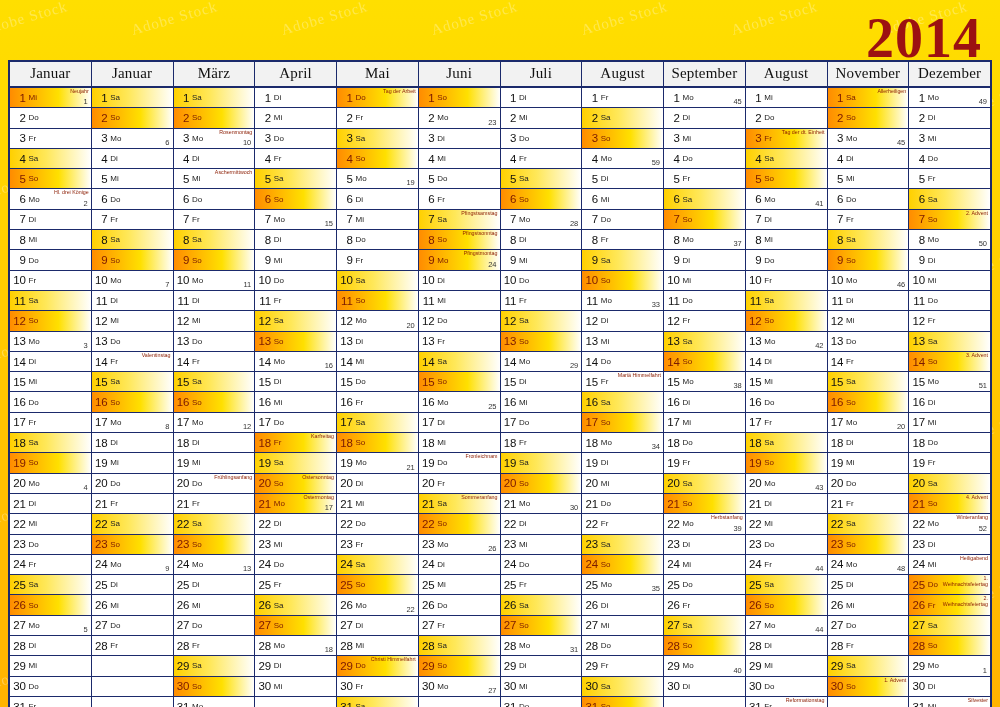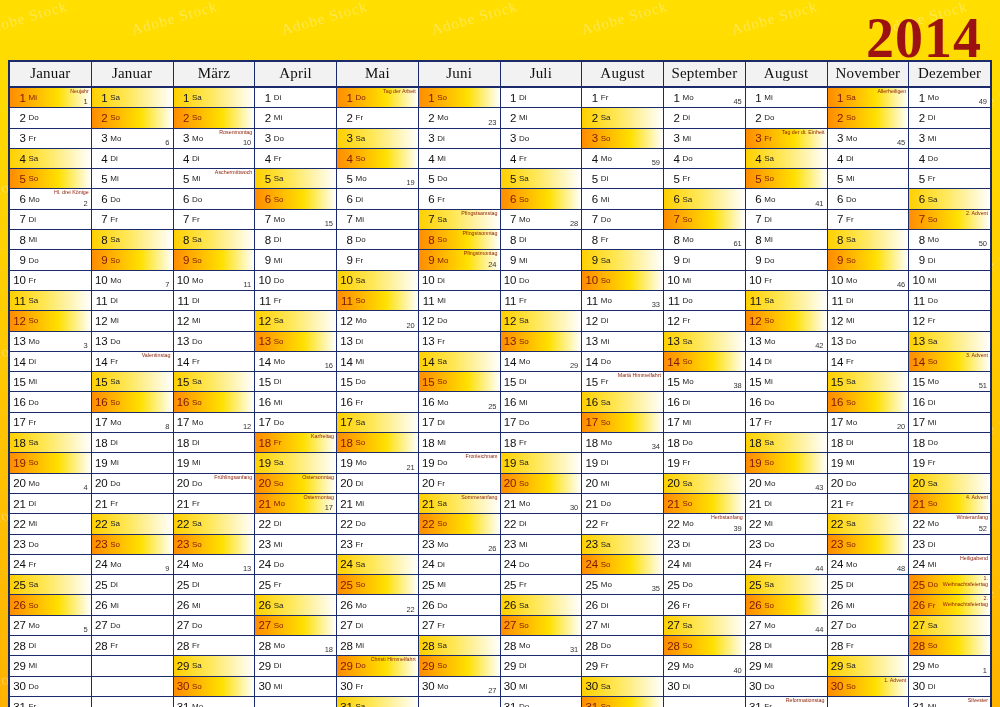--- a/index.html
+++ b/index.html
@@ -1254,21 +1254,21 @@
           <span class="dnum">6</span>
           <span class="dwd">Sa</span>
         </div>
         <div class="day sun">
           <span class="dnum">7</span>
           <span class="dwd">So</span>
         </div>
         <div class="day">
           <span class="dnum">8</span>
           <span class="dwd">Mo</span>
-          <span class="wk">61</span>
+          <span class="wk">37</span>
         </div>
         <div class="day">
           <span class="dnum">9</span>
           <span class="dwd">Di</span>
         </div>
         <div class="day">
           <span class="dnum">10</span>
           <span class="dwd">Mi</span>
         </div>
         <div class="day">

